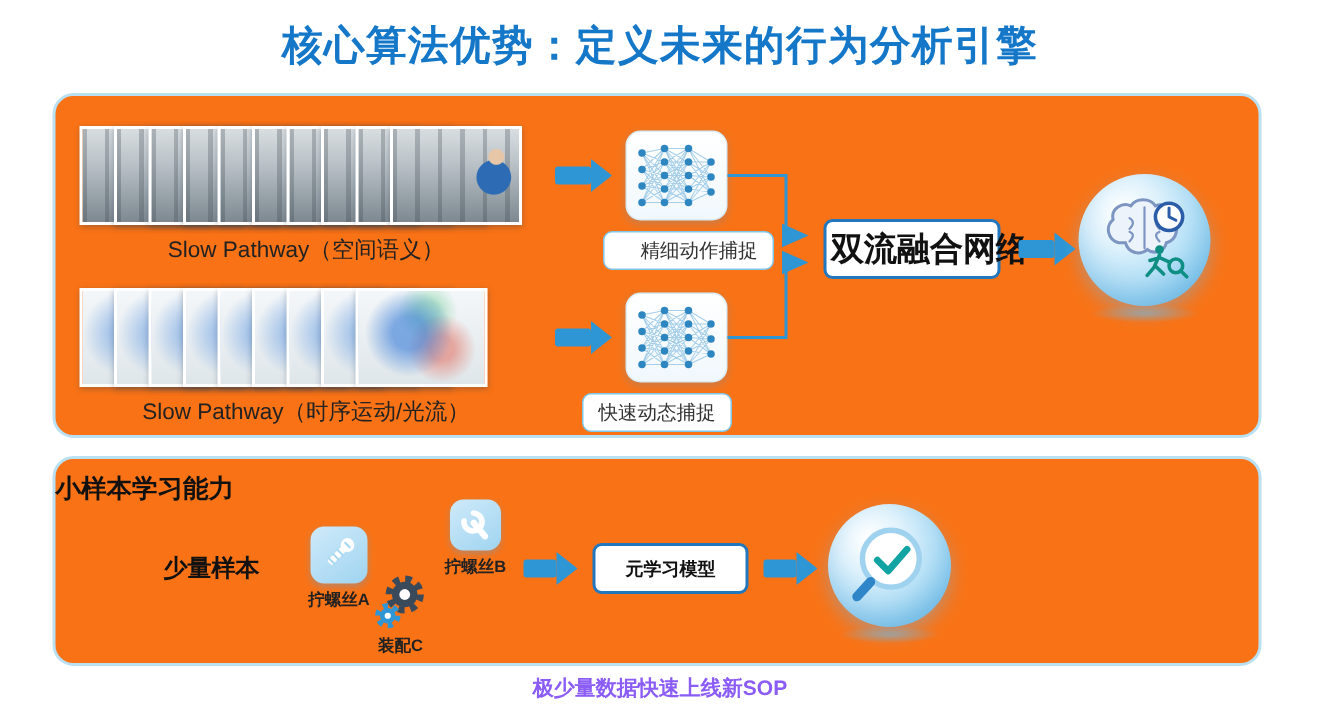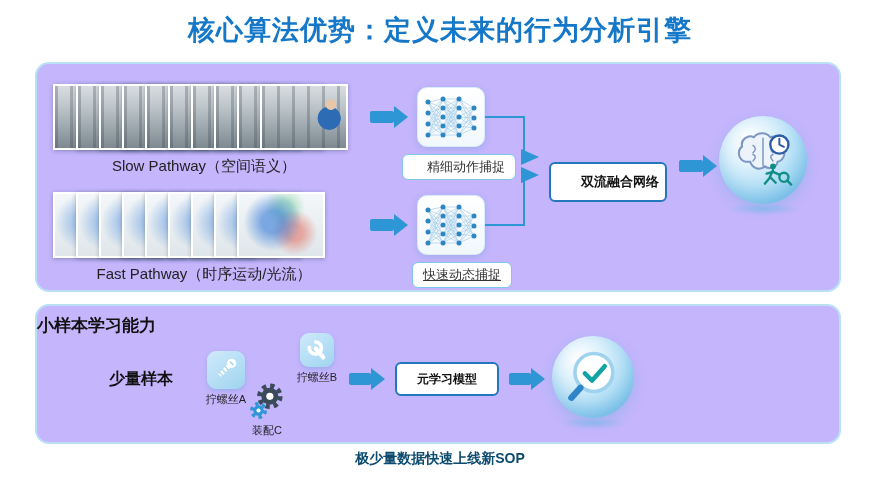--- a/index.html
+++ b/index.html
@@ -6,21 +6,21 @@
   .slide {
     position:relative; width:880px; height:480px; background:#fff; overflow:hidden;
     font-family:"Liberation Sans","DejaVu Sans",sans-serif; color:#111;
   }
   .title {
     position:absolute; top:12px; left:0; right:0; text-align:center;
     font-size:27px; font-weight:bold; letter-spacing:1px;
     color:var(--title,#1577c8);
   }
   .panel {
-    position:absolute; box-sizing:border-box; background:#c4b5fd;
+    position:absolute; box-sizing:border-box; background:#f97316;
     border:2px solid var(--panel-border,#b9e0f3); border-radius:14px;
   }
   .top-panel { left:35px; top:62px; width:806px; height:230px; }
   .bottom-panel { left:35px; top:304px; width:806px; height:140px; }
 
   
   .stack { position:absolute; width:302px; height:70px; }
   .slow-stack { left:16px; top:20px; }
   .fast-stack { left:16px; top:128px; }
   .stack .frame {
@@ -85,31 +85,31 @@
   .nn-slow { left:380px; top:23px; }
   .nn-fast { left:380px; top:131px; }
   .nn-box svg { width:60px; height:48px; }
 
   .capture-label {
     position:absolute; box-sizing:border-box; background:#fff; white-space:nowrap;
     border:1.5px solid #7ec6ea; border-radius:6px; padding:3px 10px;
     font-size:13px; color:#333;
   }
   .capture-slow { left:365px; top:90px;padding-left:24px; }
-  .capture-fast { left:375px; top:198px;text-decoration:underline; }
+  .capture-fast { left:351px; top:198px; }
 
   .connectors { position:absolute; left:0; top:0; width:806px; height:226px; pointer-events:none; }
 
   .flow-box {
     position:absolute; box-sizing:border-box; background:#fff;
     border:2px solid var(--box-border,#2377bd); border-radius:6px;
     display:flex; align-items:center; justify-content:center;
     font-weight:bold; color:#111; white-space:nowrap;
   }
-  .fusion-box { left:512px; top:98px; width:118px; height:40px; font-size:13px;padding-left:24px; }
+  .fusion-box { left:512px; top:82px; width:118px; height:40px; font-size:22px;padding-left:24px; }
   .model-box  { left:358px; top:56px; width:104px; height:34px; font-size:12px; }
 
   
   .badge {
     position:absolute; border-radius:50%;
     background:radial-gradient(circle at 33% 28%, #ffffff 0%, #dff2fc 28%, #b5e0f6 55%, #86c9ec 78%, #6fbae4 100%);
     box-shadow:0 5px 12px rgba(120,180,225,.45), inset 0 -8px 16px rgba(70,150,210,.25);
     display:flex; align-items:center; justify-content:center;
   }
   .badge::after {
@@ -133,23 +133,23 @@
   .sample-b { left:248px; top:27px; }
   .sample-c { left:198px; top:78px; }
   .tile {
     width:38px; height:38px; margin:0 auto; border-radius:9px;
     background:linear-gradient(145deg,#cfeafa,#9fd4f0);
     box-shadow:0 2px 4px rgba(100,160,210,.4);
     display:flex; align-items:center; justify-content:center;
   }
   .sample-b .tile { width:34px; height:34px; }
   .tile.plain { width:36px; height:36px; background:none; box-shadow:none; }
-  .s-label { text-align:center; font-size:11px; font-weight:normal; color:#222; margin-top:3px; white-space:nowrap; }
-
-  .caption { position:absolute; top:450px; left:0; right:0; text-align:center; font-size:14px; font-weight:bold; color:#0c4a6e; }
+  .s-label { text-align:center; font-size:11px; font-weight:bold; color:#222; margin-top:3px; white-space:nowrap; }
+
+  .caption { position:absolute; top:450px; left:0; right:0; text-align:center; font-size:14px; font-weight:bold; color:#8b5cf6; }
 </style>
 </head>
 <body>
 
 <div class="slide">
   <div class="title">核心算法优势：定义未来的行为分析引擎</div>
 
   <section class="panel top-panel">
     <div class="stack slow-stack">
         <div class="frame" style="left: 0px; z-index: 1;"></div>
@@ -193,21 +193,21 @@
         <div class="frame" style="left: 0px; z-index: 1;"></div>
         <div class="frame" style="left: 23px; z-index: 2;"></div>
         <div class="frame" style="left: 46px; z-index: 3;"></div>
         <div class="frame" style="left: 69px; z-index: 4;"></div>
         <div class="frame" style="left: 92px; z-index: 5;"></div>
         <div class="frame" style="left: 115px; z-index: 6;"></div>
         <div class="frame" style="left: 138px; z-index: 7;"></div>
         <div class="frame" style="left: 161px; z-index: 8;"></div>
         <div class="frame front" style="left: 184px; z-index: 9;"></div>
       </div>
-    <div class="path-label fast-label">Fast Pathway（时序运动/光流）</div>
+    <div class="path-label fast-label">Slow Pathway（时序运动/光流）</div>
     <div class="arrow arrow-fast"></div>
     <div class="nn-box nn-fast">
       <svg class="nn" viewBox="0 0 60 48">
           <path d="M7 9L22 6M7 9L22 15M7 9L22 24M7 9L22 33M7 9L22 42M7 20L22 6M7 20L22 15M7 20L22 24M7 20L22 33M7 20L22 42M7 31L22 6M7 31L22 15M7 31L22 24M7 31L22 33M7 31L22 42M7 42L22 6M7 42L22 15M7 42L22 24M7 42L22 33M7 42L22 42M22 6L38 6M22 6L38 15M22 6L38 24M22 6L38 33M22 6L38 42M22 15L38 6M22 15L38 15M22 15L38 24M22 15L38 33M22 15L38 42M22 24L38 6M22 24L38 15M22 24L38 24M22 24L38 33M22 24L38 42M22 33L38 6M22 33L38 15M22 33L38 24M22 33L38 33M22 33L38 42M22 42L38 6M22 42L38 15M22 42L38 24M22 42L38 33M22 42L38 42M38 6L53 15M38 6L53 25M38 6L53 35M38 15L53 15M38 15L53 25M38 15L53 35M38 24L53 15M38 24L53 25M38 24L53 35M38 33L53 15M38 33L53 25M38 33L53 35M38 42L53 15M38 42L53 25M38 42L53 35" stroke="#a7cfe9" stroke-width="0.7" fill="none"></path>
           <circle cx="7" cy="9" r="2.5" fill="#2e86c1"></circle>
           <circle cx="7" cy="20" r="2.5" fill="#2e86c1"></circle>
           <circle cx="7" cy="31" r="2.5" fill="#2e86c1"></circle>
           <circle cx="7" cy="42" r="2.5" fill="#2e86c1"></circle>
           <circle cx="22" cy="6" r="2.5" fill="#2e86c1"></circle>
           <circle cx="22" cy="15" r="2.5" fill="#2e86c1"></circle>

